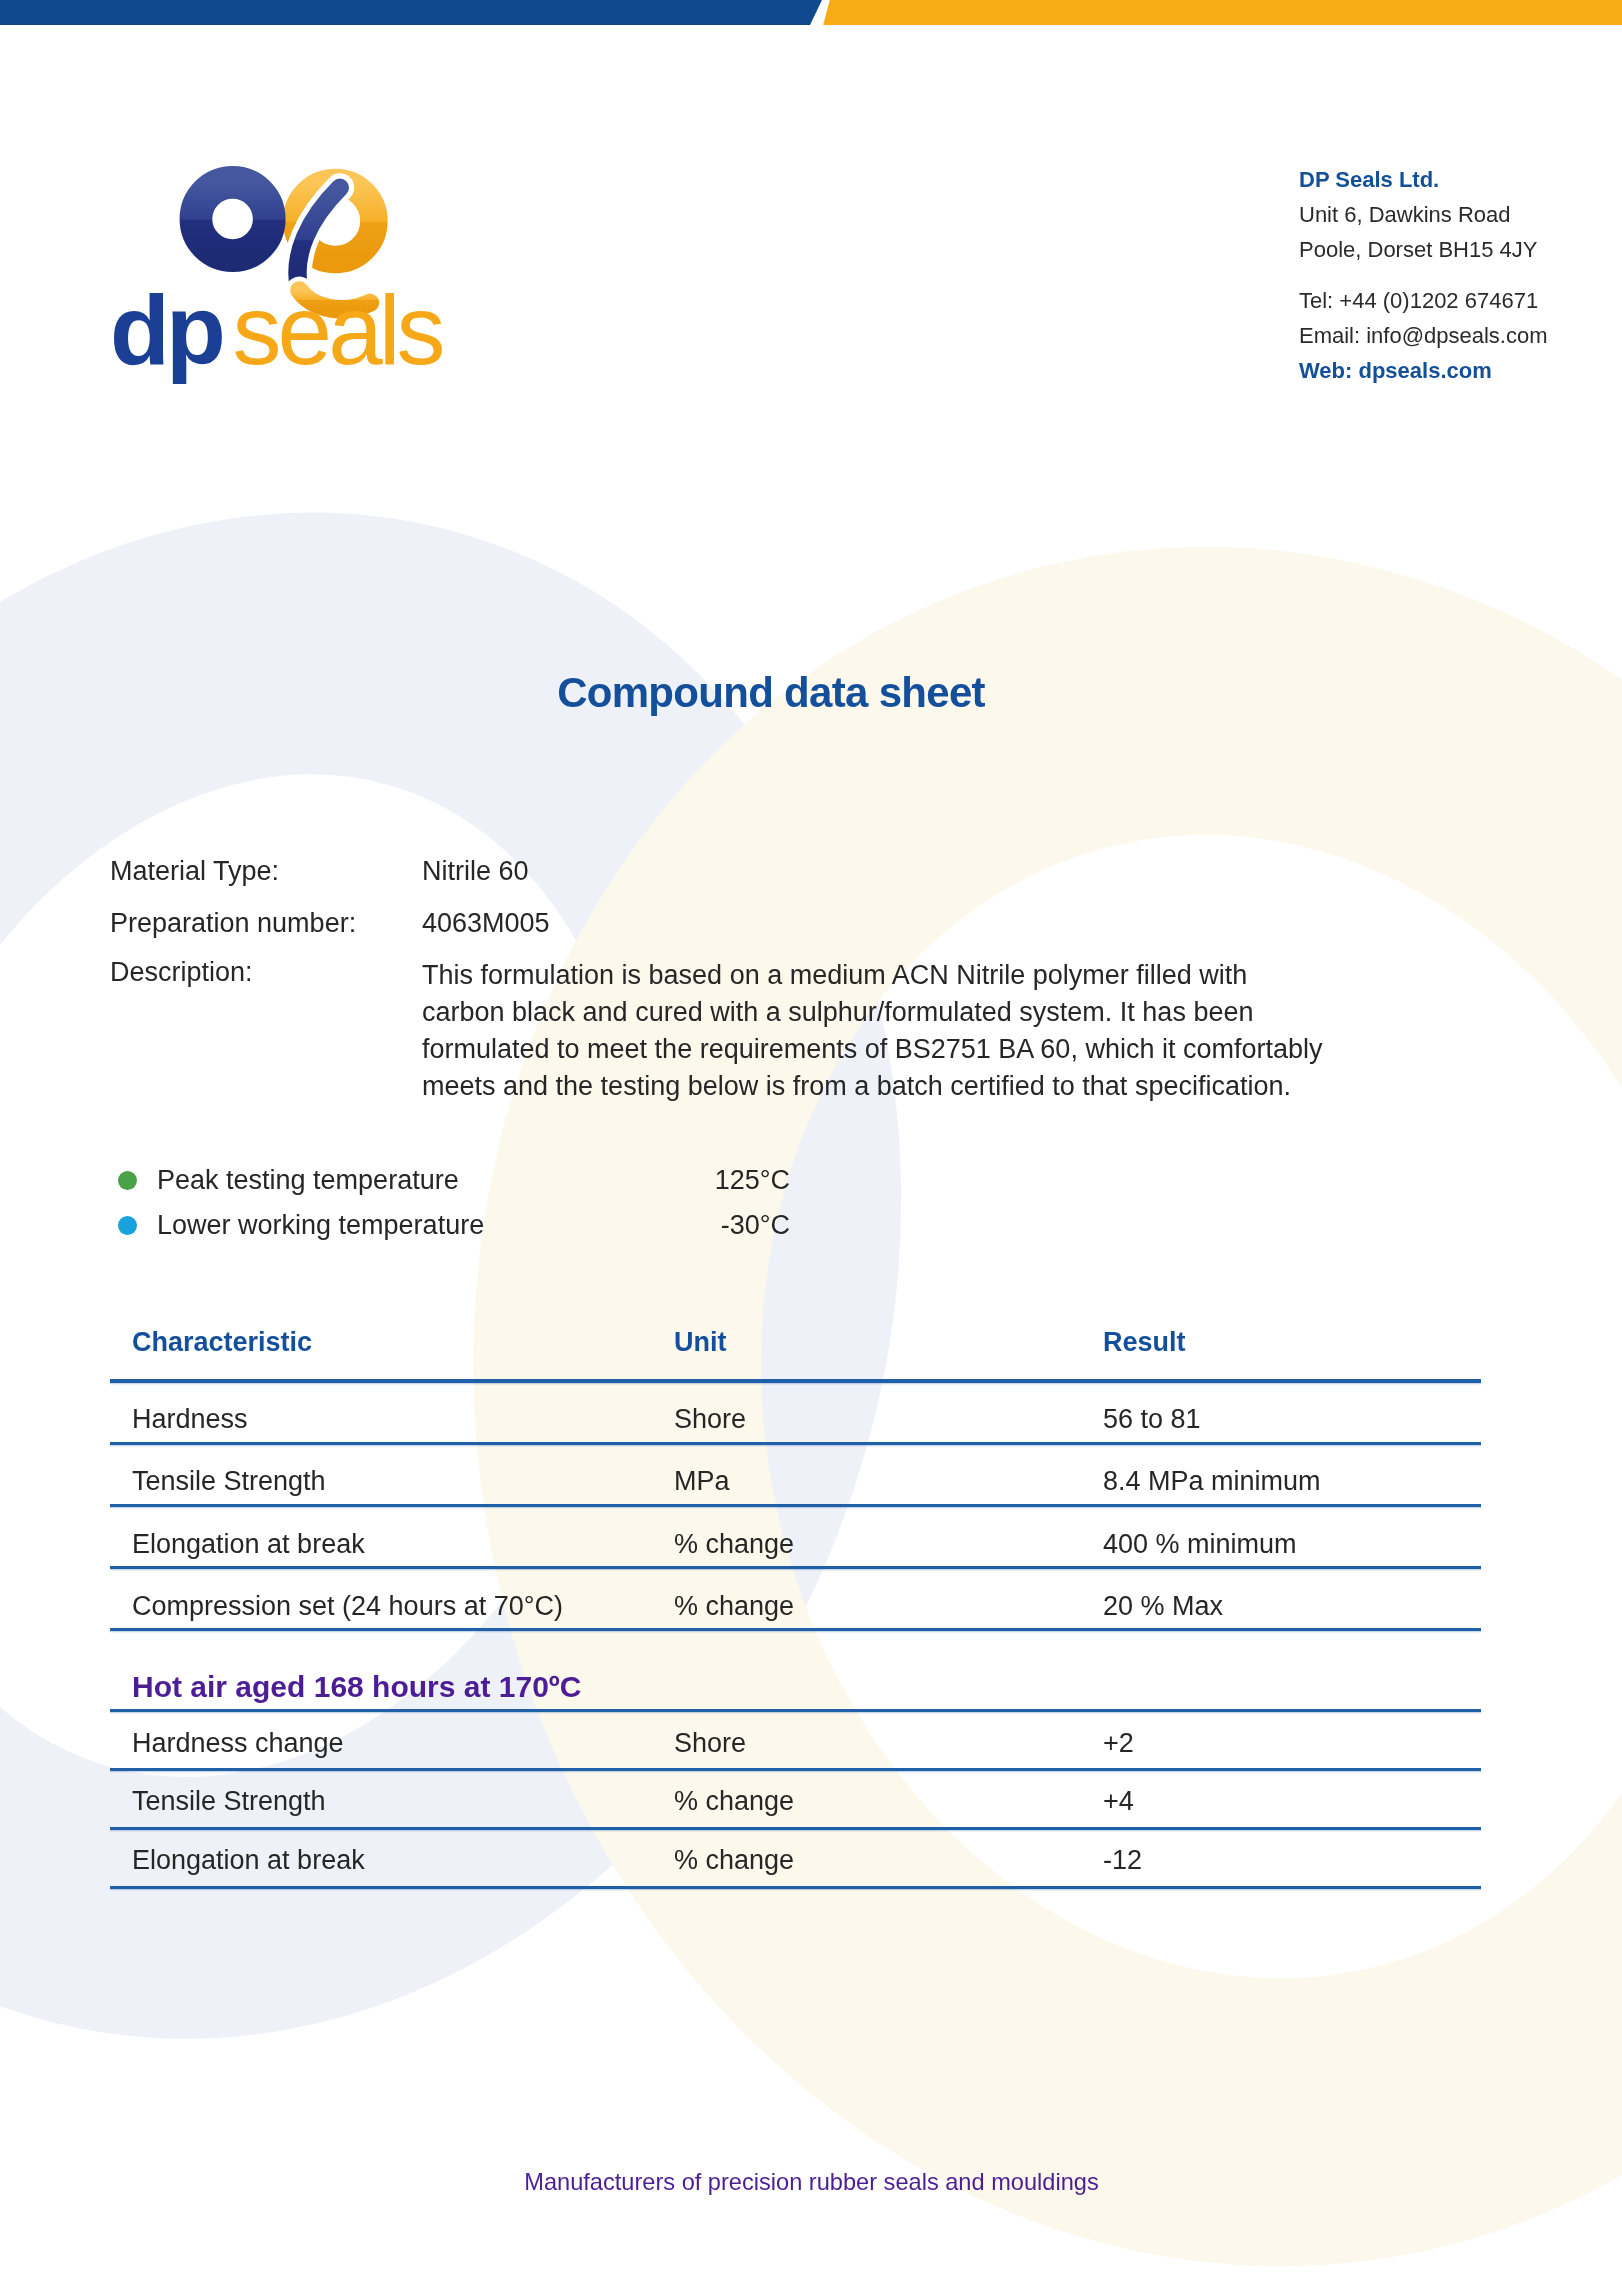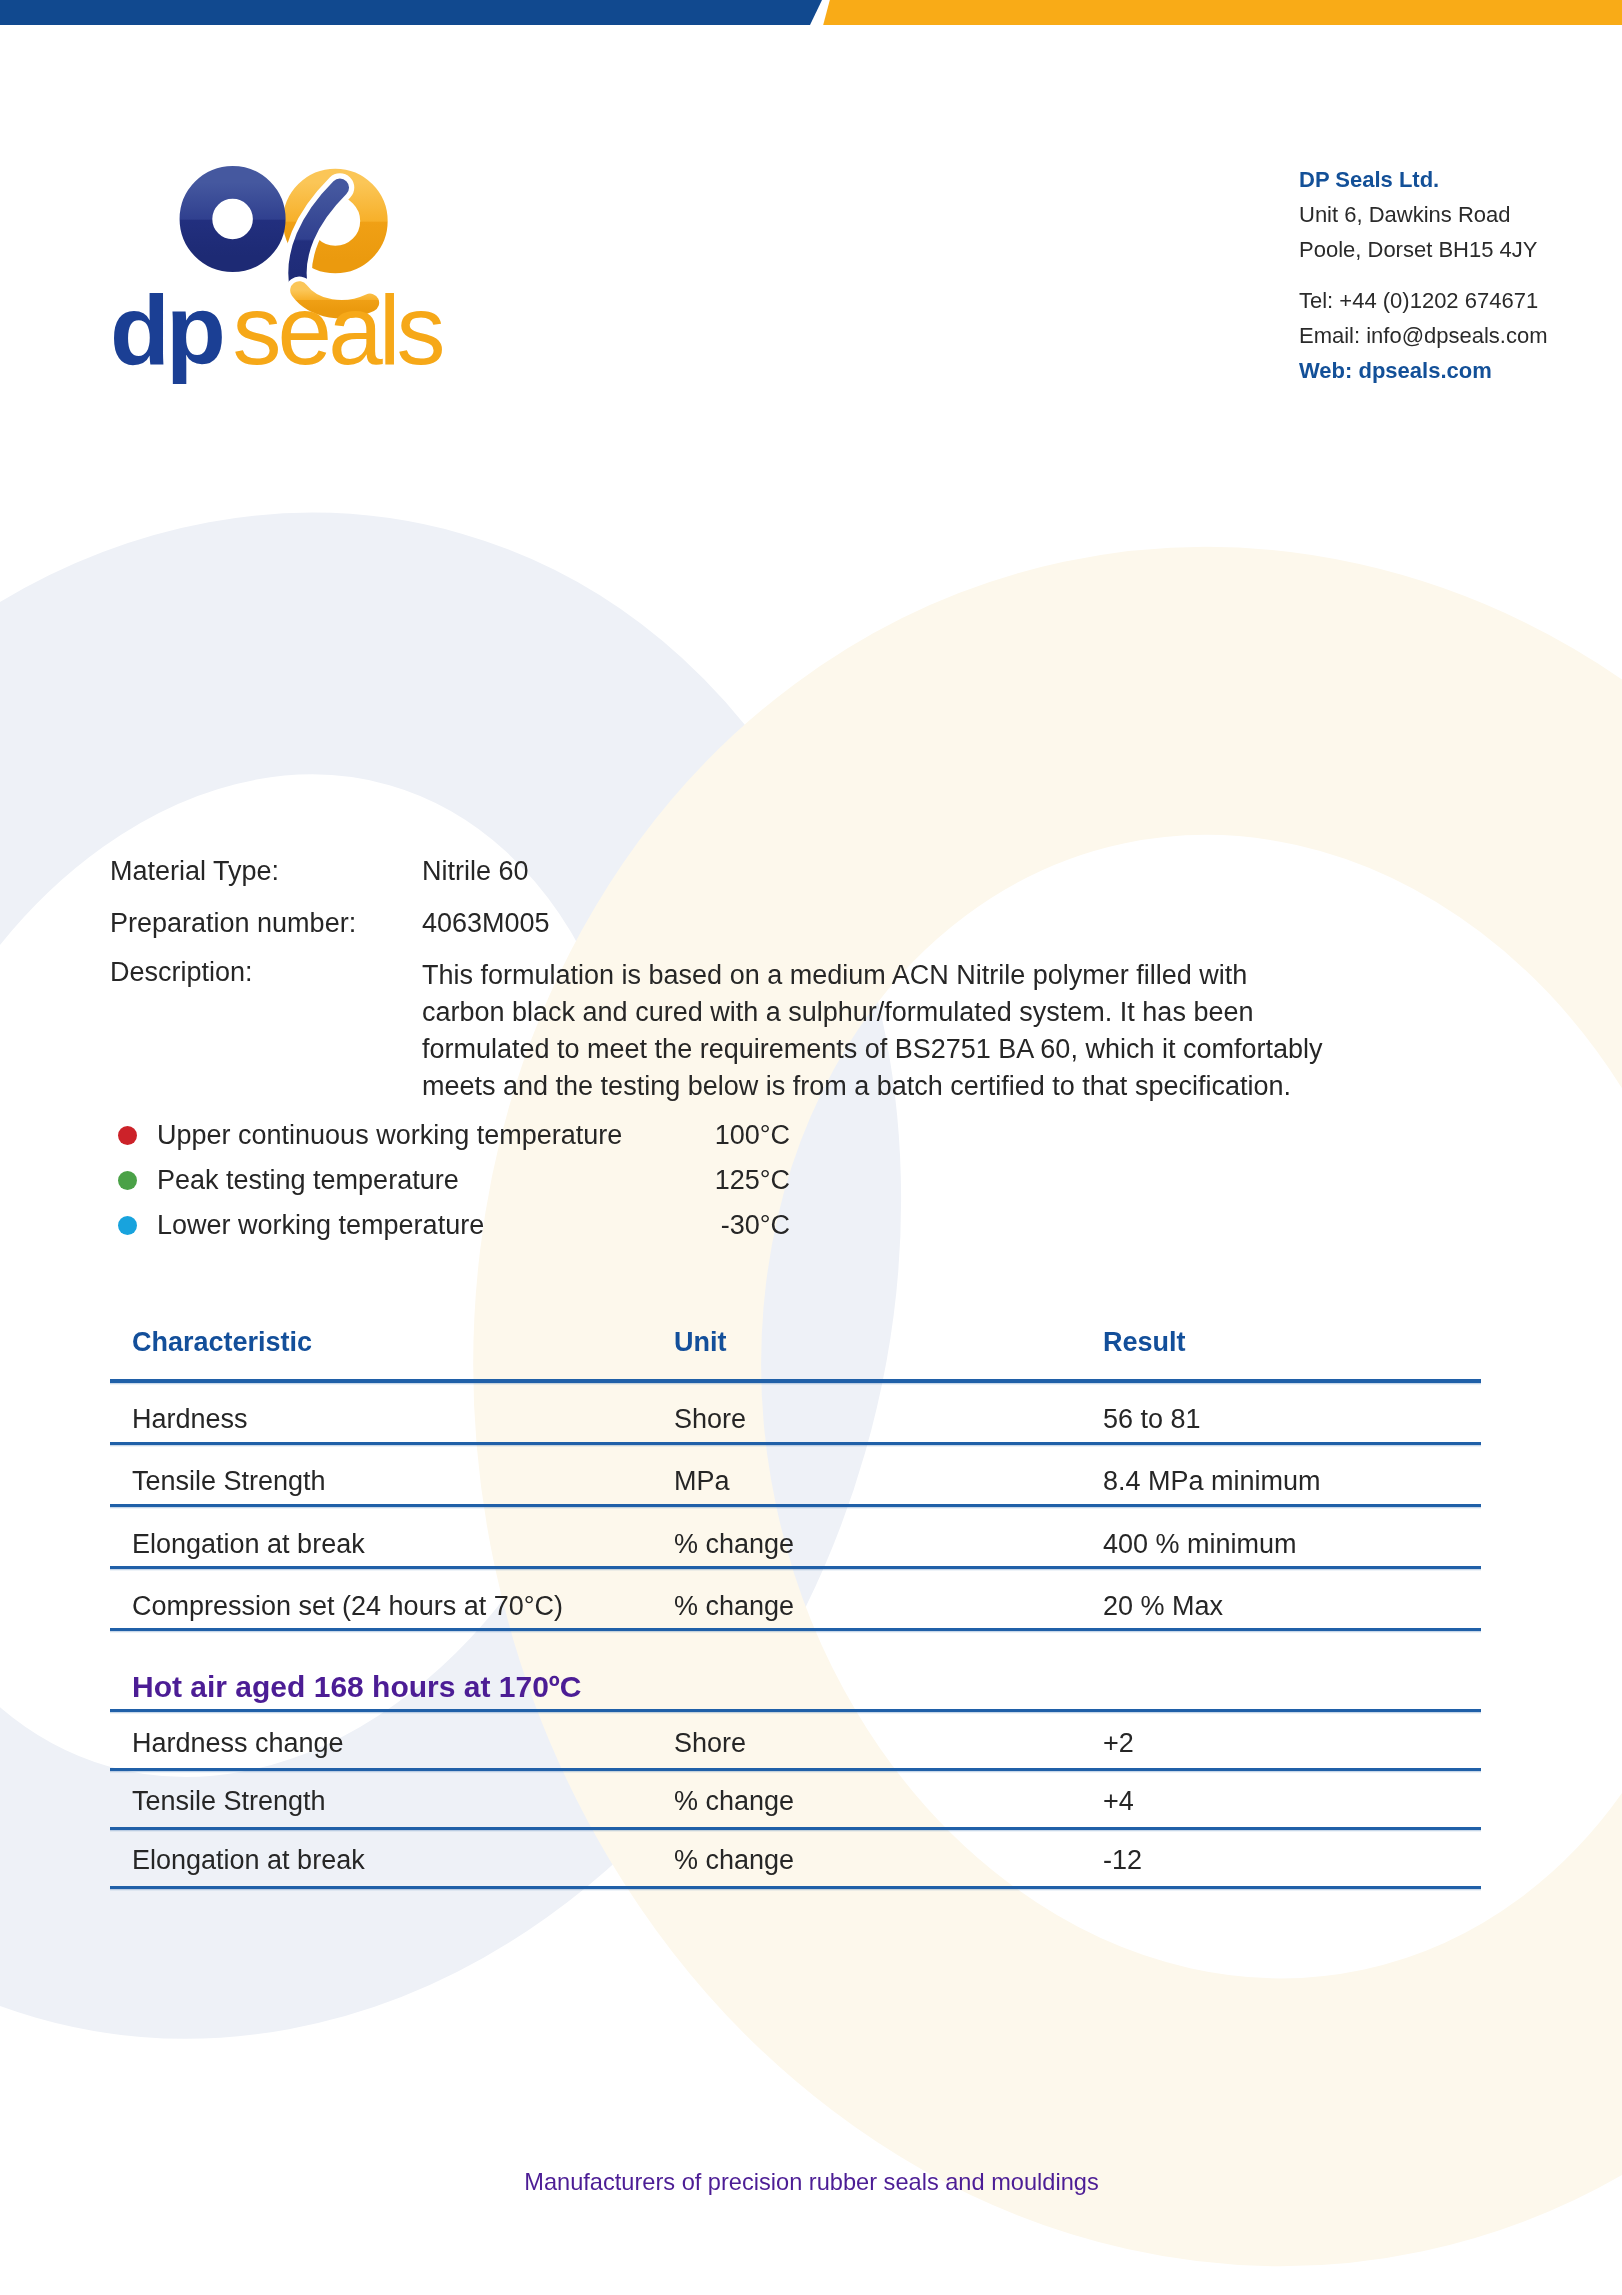--- a/index.html
+++ b/index.html
@@ -103,38 +103,34 @@
   <div class="abs z contact">
     <div class="blue">DP Seals Ltd.</div>
     <div>Unit 6, Dawkins Road</div>
     <div>Poole, Dorset BH15 4JY</div>
     <div class="spacer"></div>
     <div>Tel: +44 (0)1202 674671</div>
     <div>Email: info@dpseals.com</div>
     <div class="blue">Web: dpseals.com</div>
   </div>
 
+  <div class="abs z title">Compound data sheet</div>
 
   <div class="abs z info-label" style="top:856px">Material Type:</div>
   <div class="abs z info-value" style="top:856px">Nitrile 60</div>
 
   <div class="abs z info-label" style="top:908px">Preparation number:</div>
   <div class="abs z info-value" style="top:908px">4063M005</div>
 
   <div class="abs z info-label" style="top:957px">Description:</div>
   <div class="abs z info-value desc-value" style="top:957px">This formulation is based on a medium ACN Nitrile polymer filled with
 carbon black and cured with a sulphur/formulated system. It has been
 formulated to meet the requirements of BS2751 BA 60, which it comfortably
 meets and the testing below is from a batch certified to that specification.</div>
 
-  <div class="abs z temp-item" style="top:1121px">
-    <span class="dot" style="background: rgb(204, 34, 41);"></span>
-    <span class="temp-label">Upper continuous working temperature</span>
-    <span class="temp-value">100°C</span>
-  </div>
   <div class="abs z temp-item" style="top:1166px">
     <span class="dot" style="background: rgb(74, 161, 71);"></span>
     <span class="temp-label">Peak testing temperature</span>
     <span class="temp-value">125°C</span>
   </div>
   <div class="abs z temp-item" style="top:1211px">
     <span class="dot" style="background: rgb(24, 163, 221);"></span>
     <span class="temp-label">Lower working temperature</span>
     <span class="temp-value">-30°C</span>
   </div>

